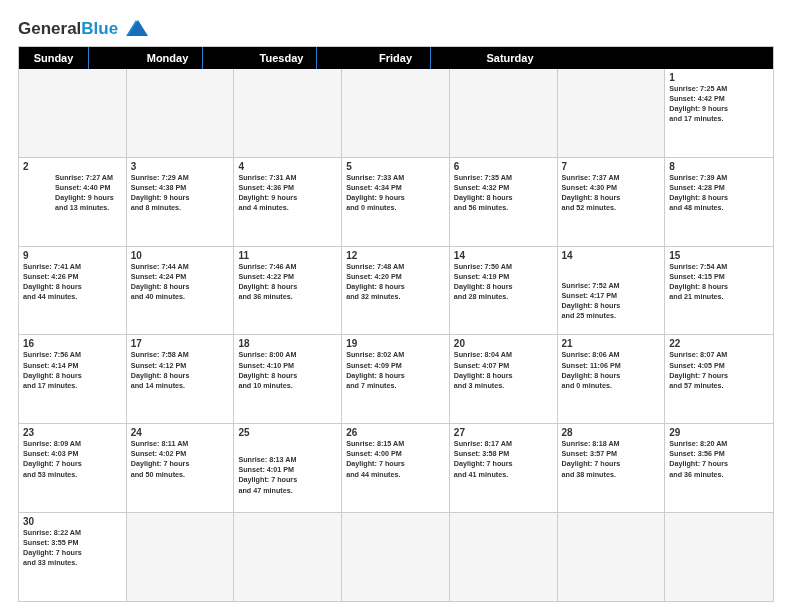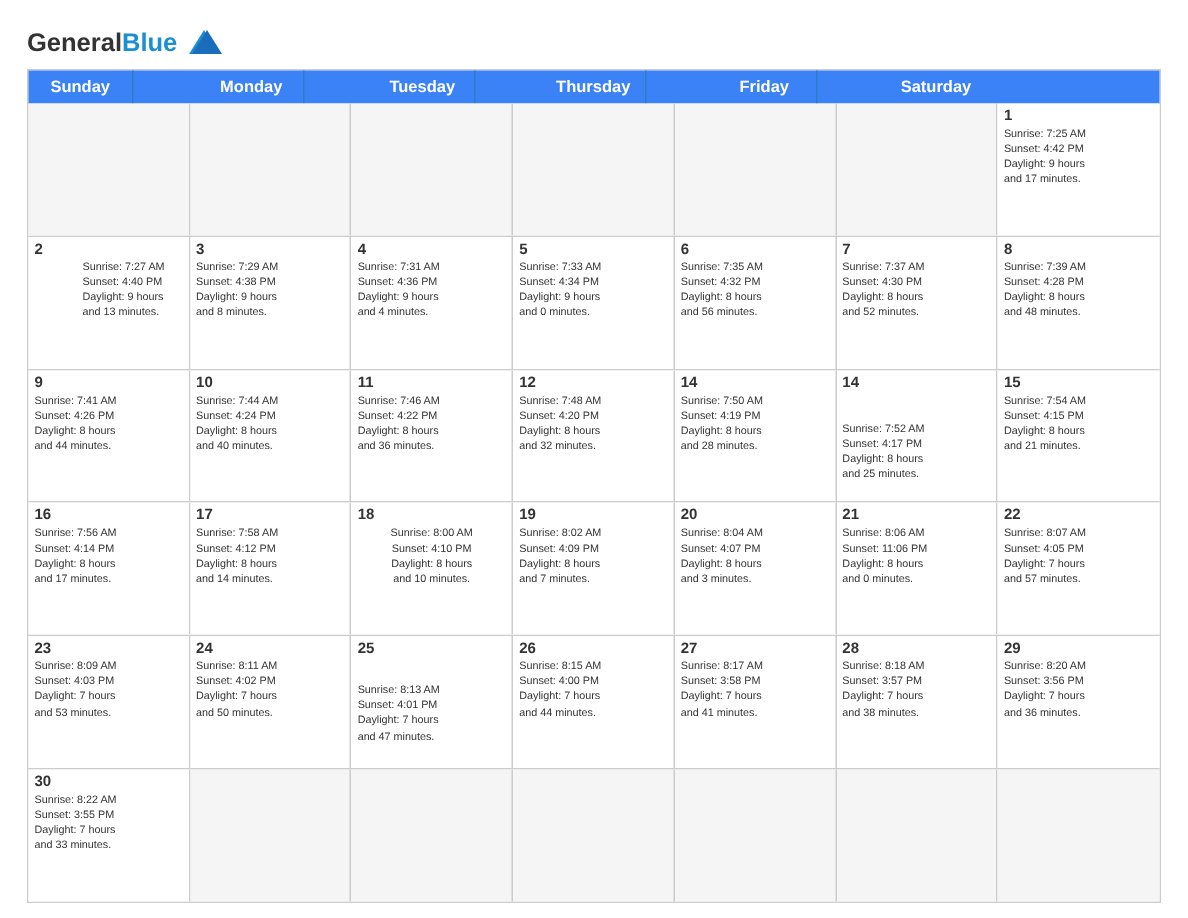--- a/index.html
+++ b/index.html
@@ -43,21 +43,21 @@
     }
     .calendar {
       flex: 1;
       display: flex;
       flex-direction: column;
       border: 1px solid #ccc;
     }
     .cal-header {
       display: grid;
       grid-template-columns: repeat(7, 1fr);
-      background: #3b82f6;
+      background: #000000;
       gap: 44px;
     }
     .cal-header-cell {
       color: #fff;
       font-size: 11px;
       font-weight: bold;
       text-align: center;
       padding: 5px 2px;
       border-right: 1px solid #2a7dca;
     }
@@ -89,20 +89,21 @@
       font-size: 10px;
       font-weight: bold;
       color: #333;
       display: block;
       margin-bottom: 1px;
     }
     .cell-info {
       font-size: 7.2px;
       line-height: 1.4;
       color: #333;
+      font-weight: bold;
     }
   </style>
 </head>
 <body>
 
 <div class="page">
   <div class="header">
     <div class="logo">
       <div style="display:flex; align-items:center; gap:4px;">
         <div style="font-size:17px; font-weight:bold; color:#333; line-height:1;">
@@ -118,21 +119,20 @@
       <div class="month-title"></div>
       <div class="location"></div>
     </div>
   </div>
 
   <div class="calendar">
     <div class="cal-header">
       <div class="cal-header-cell">Sunday</div>
       <div class="cal-header-cell">Monday</div>
       <div class="cal-header-cell">Tuesday</div>
-      <div class="cal-header-cell">Thursday</div>
       <div class="cal-header-cell">Friday</div>
       <div class="cal-header-cell">Saturday</div>
     </div>
     <div class="cal-body" id="cal-body">
     <div class="cal-row">
           <div class="cal-cell empty"></div>
           <div class="cal-cell empty"></div>
           <div class="cal-cell empty"></div>
           <div class="cal-cell empty"></div>
           <div class="cal-cell empty"></div>
@@ -257,21 +257,21 @@
           </div>
           <div class="cal-cell">
             <span class="cell-day">17</span>
             <div class="cell-info" style="white-space: pre-line;">Sunrise: 7:58 AM
 Sunset: 4:12 PM
 Daylight: 8 hours
 and 14 minutes.</div>
           </div>
           <div class="cal-cell">
             <span class="cell-day">18</span>
-            <div class="cell-info" style="white-space: pre-line; text-align: center;">Sunrise: 8:00 AM
+            <div class="cell-info" style="white-space: pre-line;">Sunrise: 8:00 AM
 Sunset: 4:10 PM
 Daylight: 8 hours
 and 10 minutes.</div>
           </div>
           <div class="cal-cell">
             <span class="cell-day">19</span>
             <div class="cell-info" style="white-space: pre-line;">Sunrise: 8:02 AM
 Sunset: 4:09 PM
 Daylight: 8 hours
 and 7 minutes.</div>

